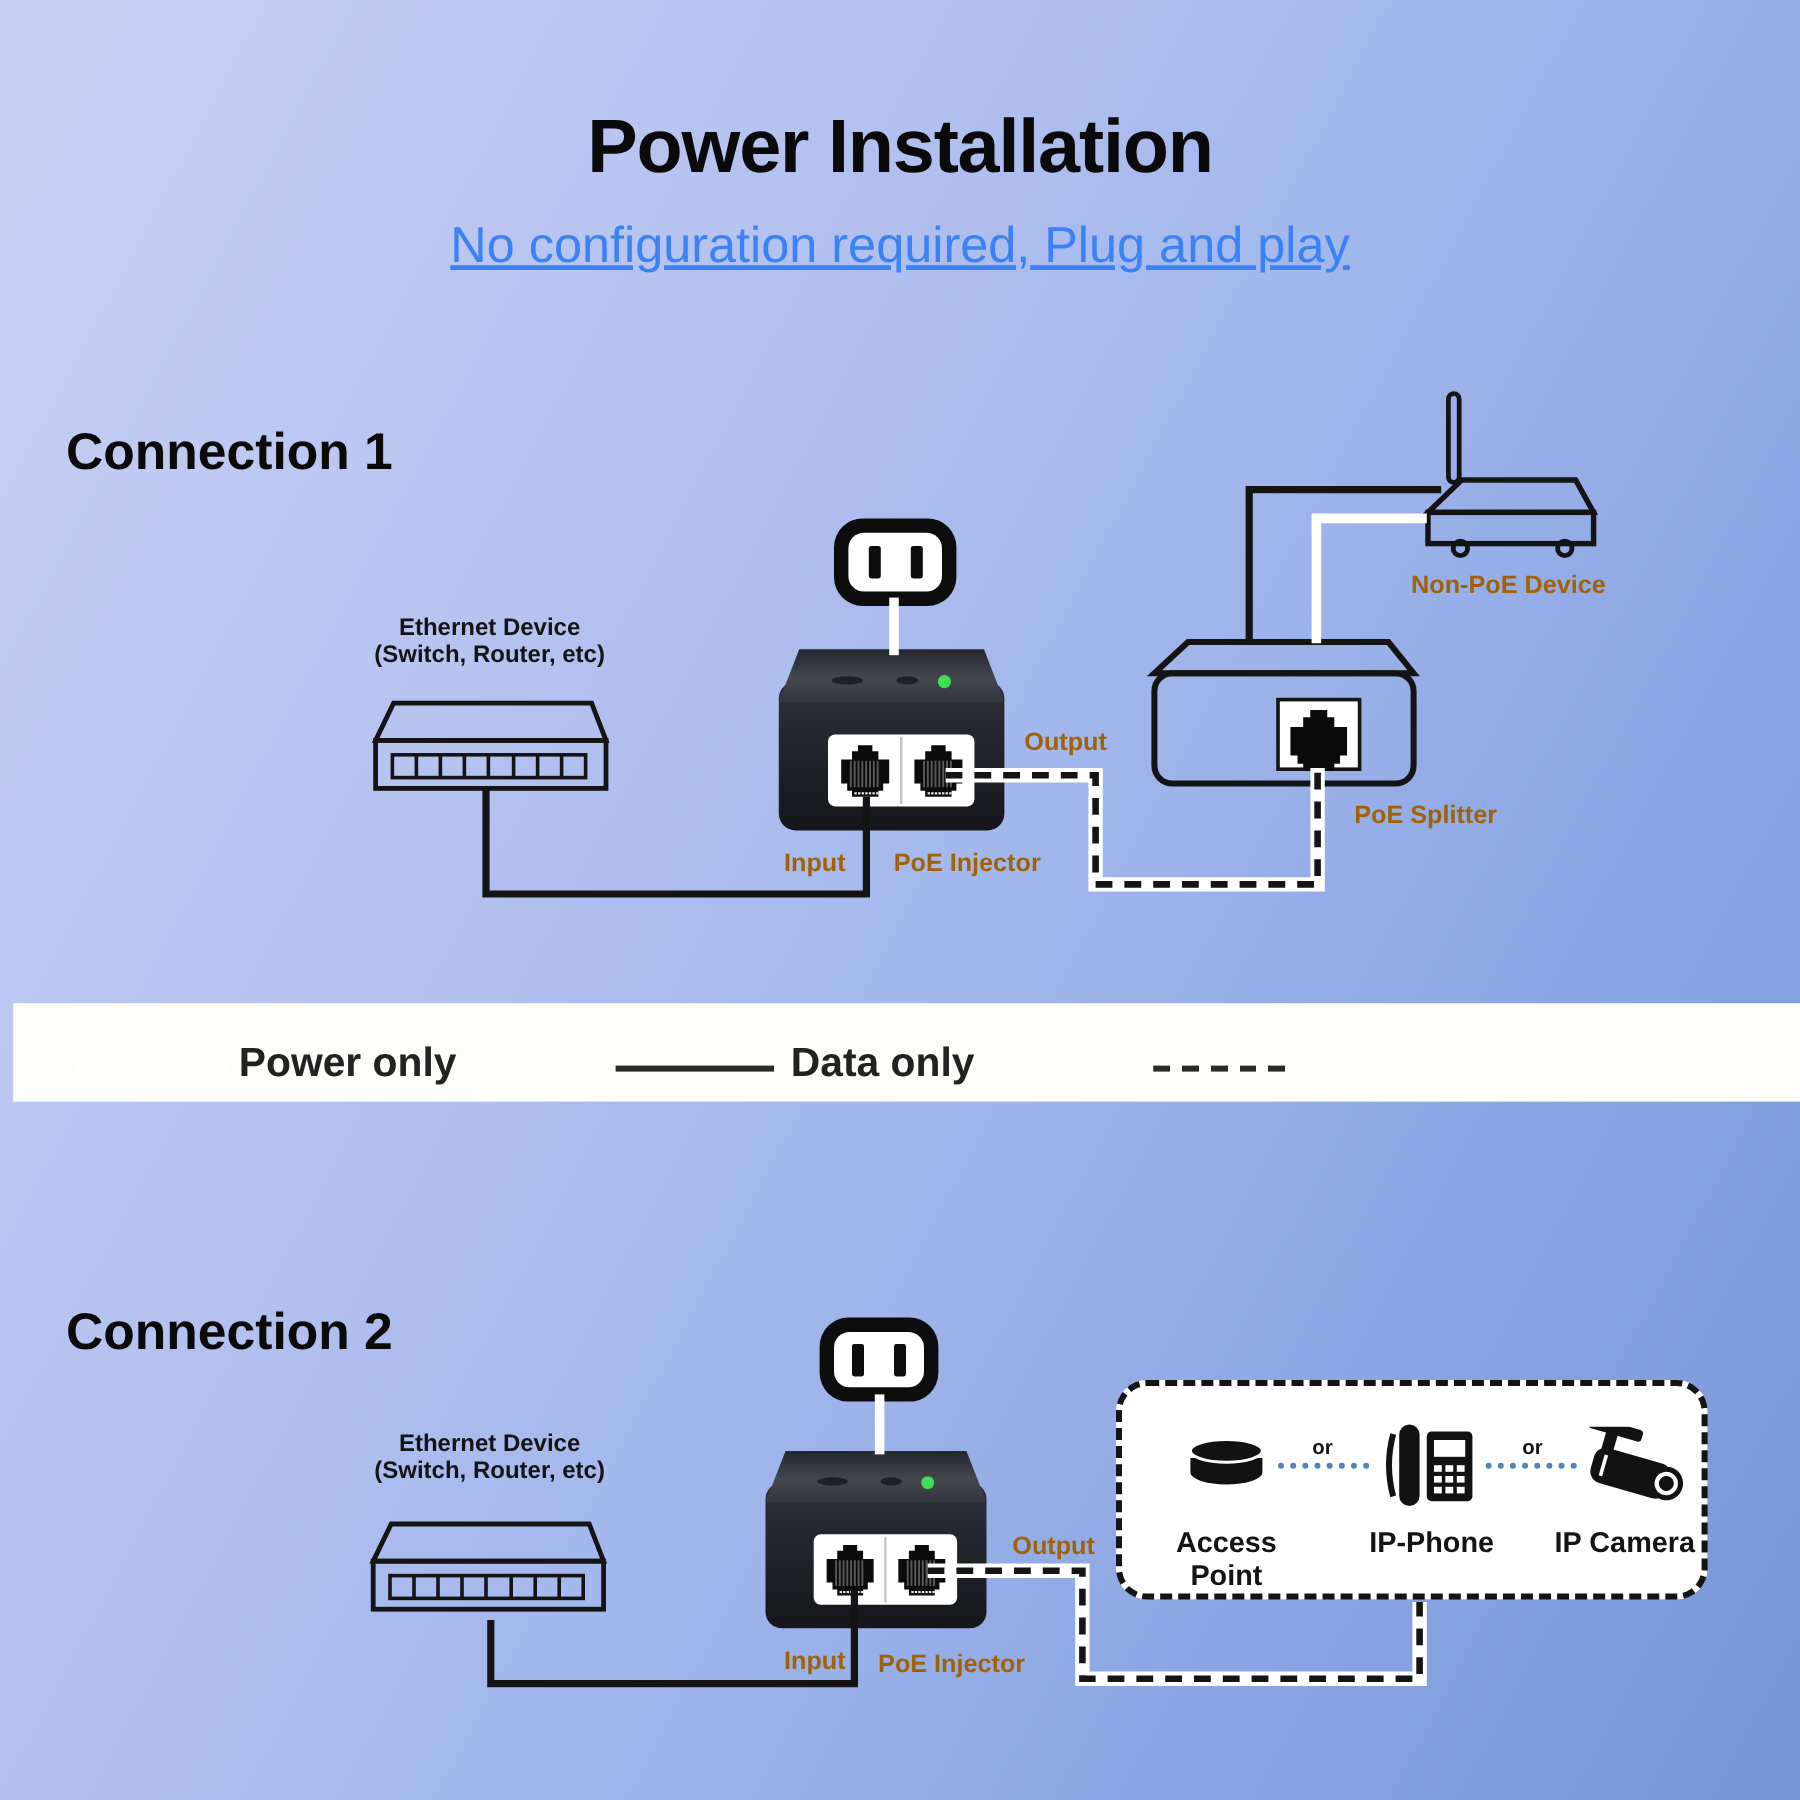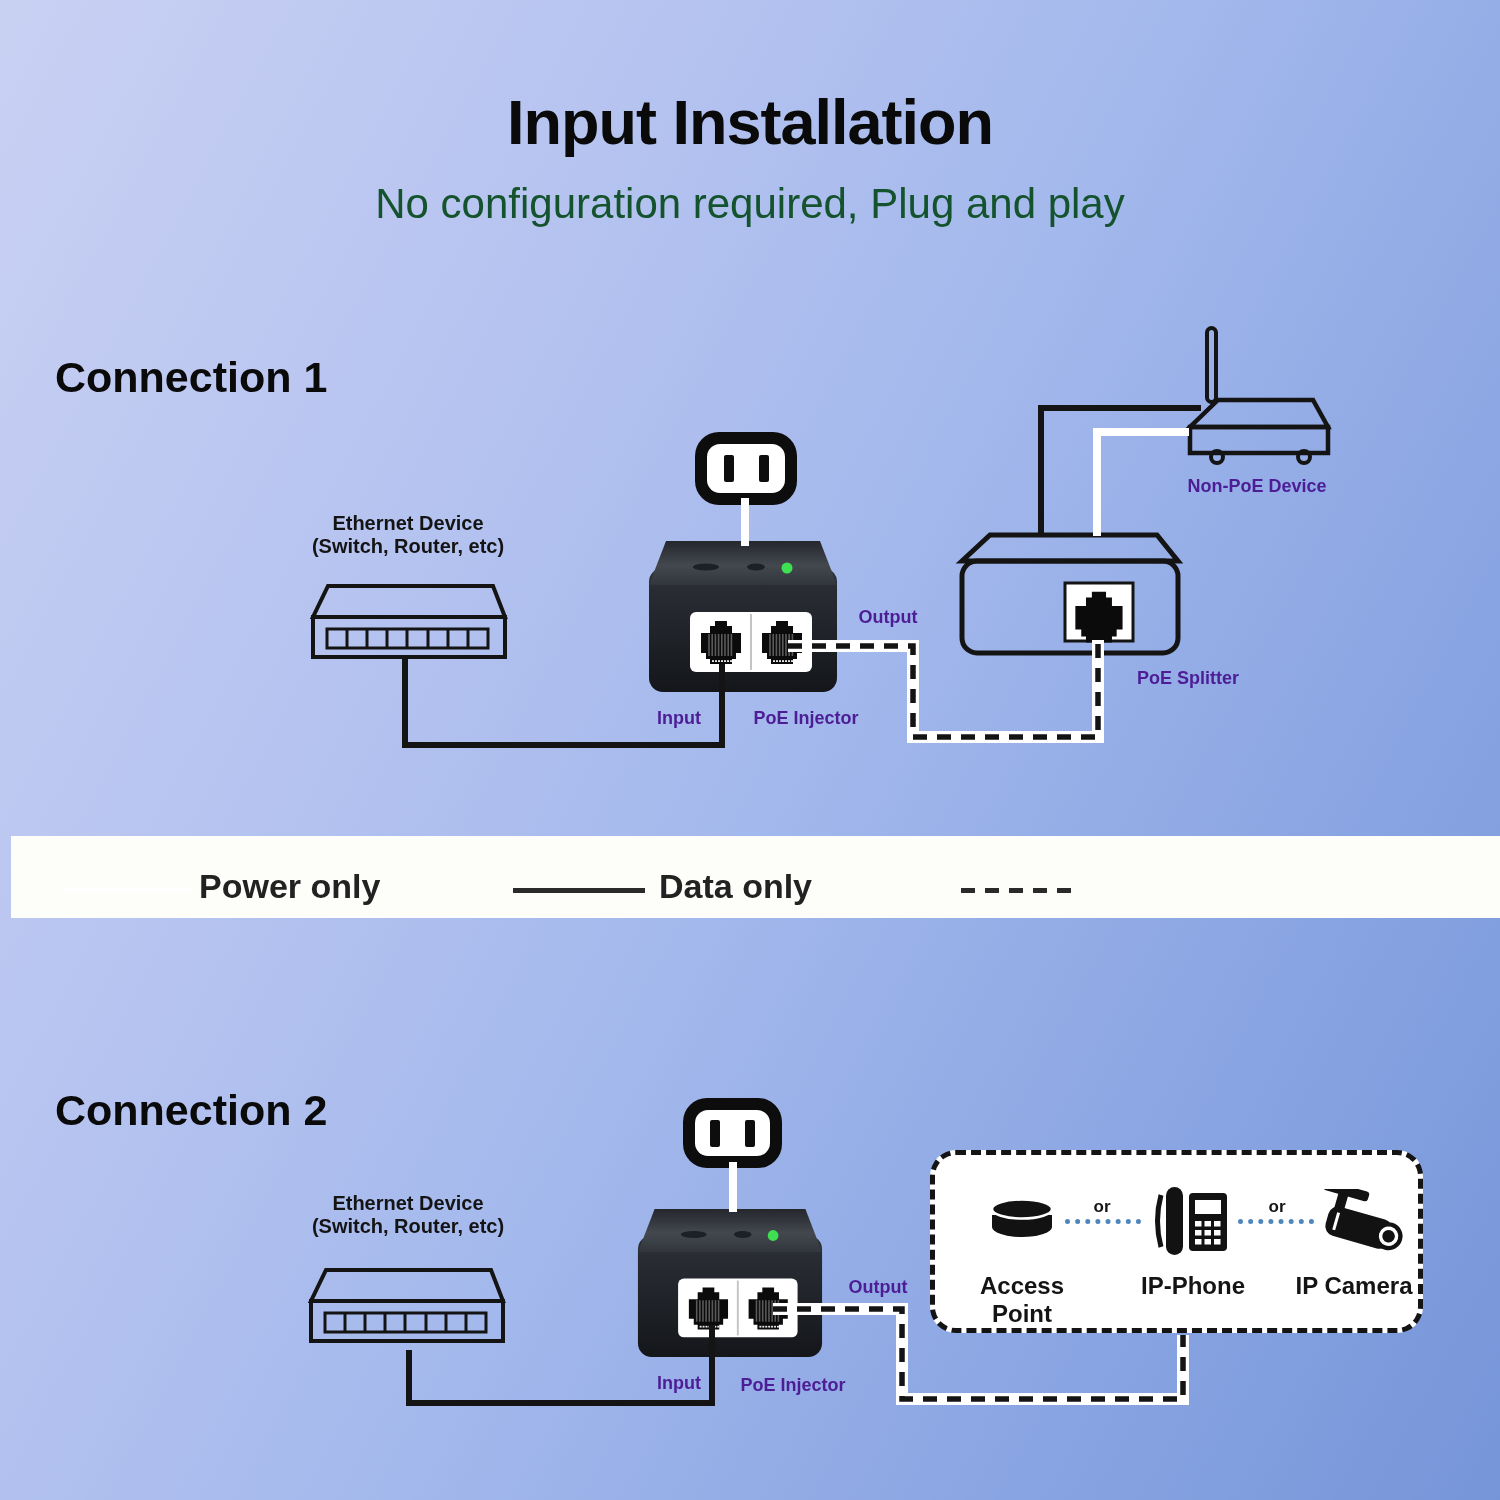--- a/index.html
+++ b/index.html
@@ -5,44 +5,44 @@
   html,body{margin:0;padding:0;}
   body{
     width:1500px;height:1500px;position:relative;overflow:hidden;
     font-family:"Liberation Sans", sans-serif;color:#111;
     background:linear-gradient(118deg,#c9d1f3 0%,#b7c4f0 28%,#a3b8ec 52%,#8ba6e3 76%,#7695d8 100%);
   }
   .abs{position:absolute;}
   .ctr{text-align:center;}
   .nowrap{white-space:nowrap;}
   .page-title{left:0;right:0;top:86px;font-size:63px;font-weight:bold;letter-spacing:-1px;color:#0a0a0a;}
-  .page-subtitle{left:0;right:0;top:180px;font-size:42px;font-weight:400;color:#14532d;}
+  .page-subtitle{left:0;right:0;top:180px;font-size:42px;font-weight:400;color:#3b82f6;text-decoration:underline;}
   .conn-heading{font-size:43px;font-weight:bold;color:#0a0a0a;}
   .dev-label{font-size:20px;font-weight:bold;line-height:23px;color:#141414;}
-  .port-label{font-size:18px;font-weight:bold;color:#4c1d95;}
+  .port-label{font-size:21px;font-weight:bold;color:#a16207;}
   .legend-band{left:0;top:836px;width:1500px;height:82px;background:#fdfdfa;margin-left:11px;}
   .legend-label{position:absolute;top:31px;font-size:34px;font-weight:bold;color:#222;}
   .line-sample{position:absolute;top:52px;height:5px;}
   .sample-power{left:52px;width:128px;background:#ffffff;}
   .sample-data{left:502px;width:132px;background:#2a2a2a;}
   .sample-dp{left:950px;width:110px;background:repeating-linear-gradient(90deg,#2a2a2a 0 14px,transparent 14px 24px);}
   .plug{background:#0d0d0d;border-radius:24px;}
   .plug-inner{position:absolute;left:12px;right:12px;top:12px;bottom:12px;background:#fff;border-radius:13px;
     display:flex;align-items:center;justify-content:center;gap:25px;}
   .prong{width:10px;height:27px;background:#0d0d0d;border-radius:2px;}
   .device-box{left:930px;top:1150px;width:493px;height:183px;background:#ffffff;border:5px dashed #141414;border-radius:26px;box-sizing:border-box;}
   .or-dots{position:absolute;height:0;border-top:5px dotted #4e86bc;width:76px;}
   .or-text{position:absolute;font-size:17px;font-weight:bold;color:#141414;text-align:center;width:50px;}
   .box-dev-label{position:absolute;top:117px;width:150px;text-align:center;font-size:24px;font-weight:bold;color:#141414;}
   svg{display:block;}
 </style>
 </head>
 <body>
 
-<div class="abs ctr page-title">Input Installation</div>
+<div class="abs ctr page-title">Power Installation</div>
 <div class="abs ctr page-subtitle">No configuration required, Plug and play</div>
 
 <div class="abs conn-heading" style="left:55px;top:353px;">Connection 1</div>
 
 <div class="abs ctr dev-label" style="left:258px;top:512px;width:300px;">
   <div>Ethernet Device</div>
   <div>(Switch, Router, etc)</div>
 </div>
 
 <svg class="abs" style="left:305px;top:578px;" width="210" height="85" viewBox="0 0 210 85">

